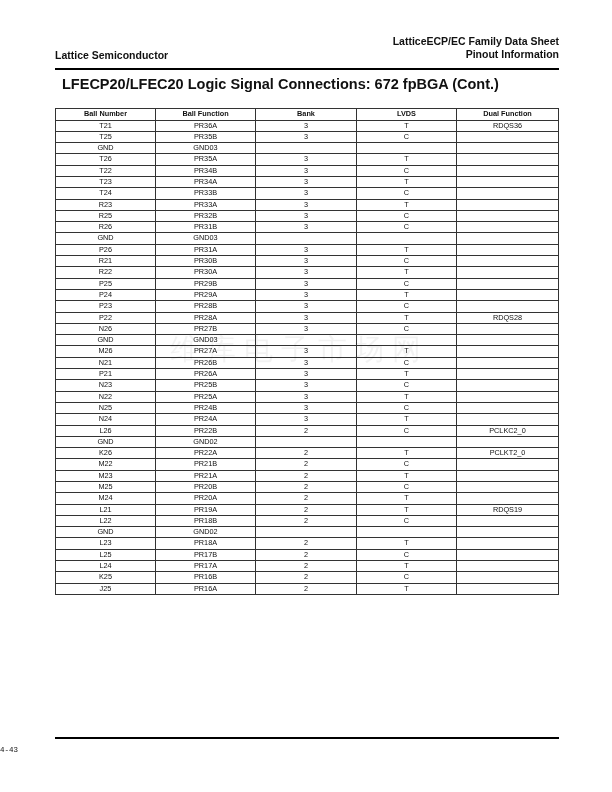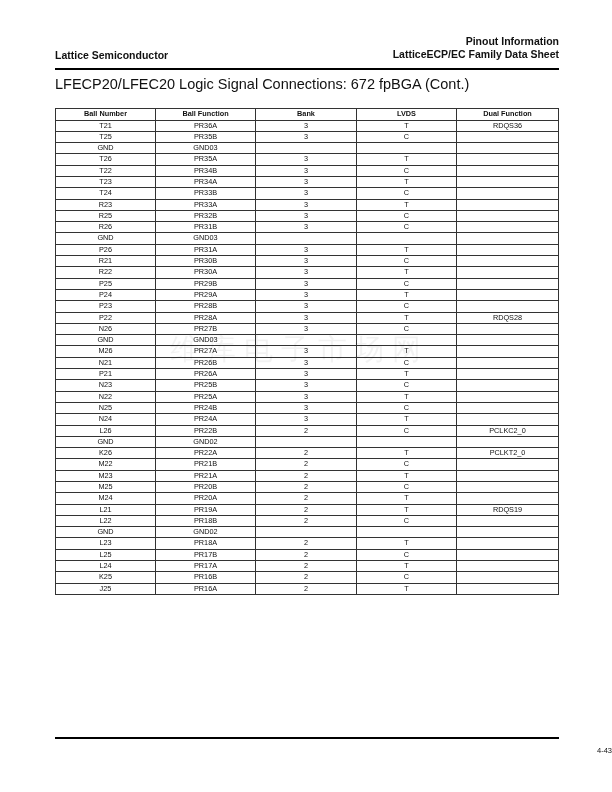--- a/index.html
+++ b/index.html
@@ -1,39 +1,39 @@
 <!DOCTYPE html>
 <html><head>
 <meta charset="utf-8">
 <style>
   html, body { margin: 0; padding: 0; background: #ffffff; }
   body { width: 612px; height: 792px; position: relative; overflow: hidden;
          font-family: "Liberation Sans", sans-serif; color: #111; }
   .hdr-left { position: absolute; left: 55px; top: 49px; font-size: 10.5px; font-weight: bold; text-align: right; }
   .hdr-right { position: absolute; right: 53px; top: 35px; text-align: right; font-size: 10.5px; font-weight: bold; line-height: 13px; }
   .top-rule { position: absolute; left: 55px; width: 504px; top: 68px; height: 2px; background: #000; }
-  .title { position: absolute; left: 55px; top: 76px; font-size: 14.5px; font-weight: normal; letter-spacing: 0; }
+  .title { position: absolute; left: 62px; top: 76px; font-size: 14.5px; font-weight: bold; letter-spacing: 0; }
   table.pins { position: absolute; left: 55px; top: 108px; width: 503px; border-collapse: collapse; table-layout: fixed; }
   table.pins th, table.pins td { border: 1px solid #333; padding: 0; height: 10.3px; line-height: 10.3px;
       font-size: 7.3px; text-align: center; white-space: nowrap; overflow: hidden; }
   table.pins th { font-weight: bold; height: 10.5px; }
   table.pins tr { border-bottom: 1.2px solid #333; }
   .col1 { width: 100px; } .col2 { width: 100px; } .col3 { width: 101px; } .col4 { width: 100px; } .col5 { width: 102px; }
   .watermark { position: absolute; left: 170px; top: 330px; font-size: 29px; color: rgba(0,0,0,0.05);
       letter-spacing: 8px; pointer-events: none; font-family: Liberation Mono, monospace; }
   .bottom-rule { position: absolute; left: 55px; width: 504px; top: 737px; height: 2px; background: #000; }
-  .page-num { position: absolute; left: 0; width: 612px; top: 746px; text-align: right; font-size: 7.5px; }
+  .page-num { position: absolute; left: 0; width: 612px; top: 746px; text-align: left; font-size: 7.5px; font-family: Liberation Mono, monospace; }
 </style>
 </head>
 <body>
 
 <div class="hdr-left">Lattice Semiconductor</div>
 <div class="hdr-right">
+  <div>LatticeECP/EC Family Data Sheet</div>
   <div>Pinout Information</div>
-  <div>LatticeECP/EC Family Data Sheet</div>
 </div>
 <div class="top-rule"></div>
 
 <div class="title">LFECP20/LFEC20 Logic Signal Connections: 672 fpBGA (Cont.)</div>
 
 <table class="pins">
   <colgroup>
     <col class="col1">
       <col class="col2">
       <col class="col3">

